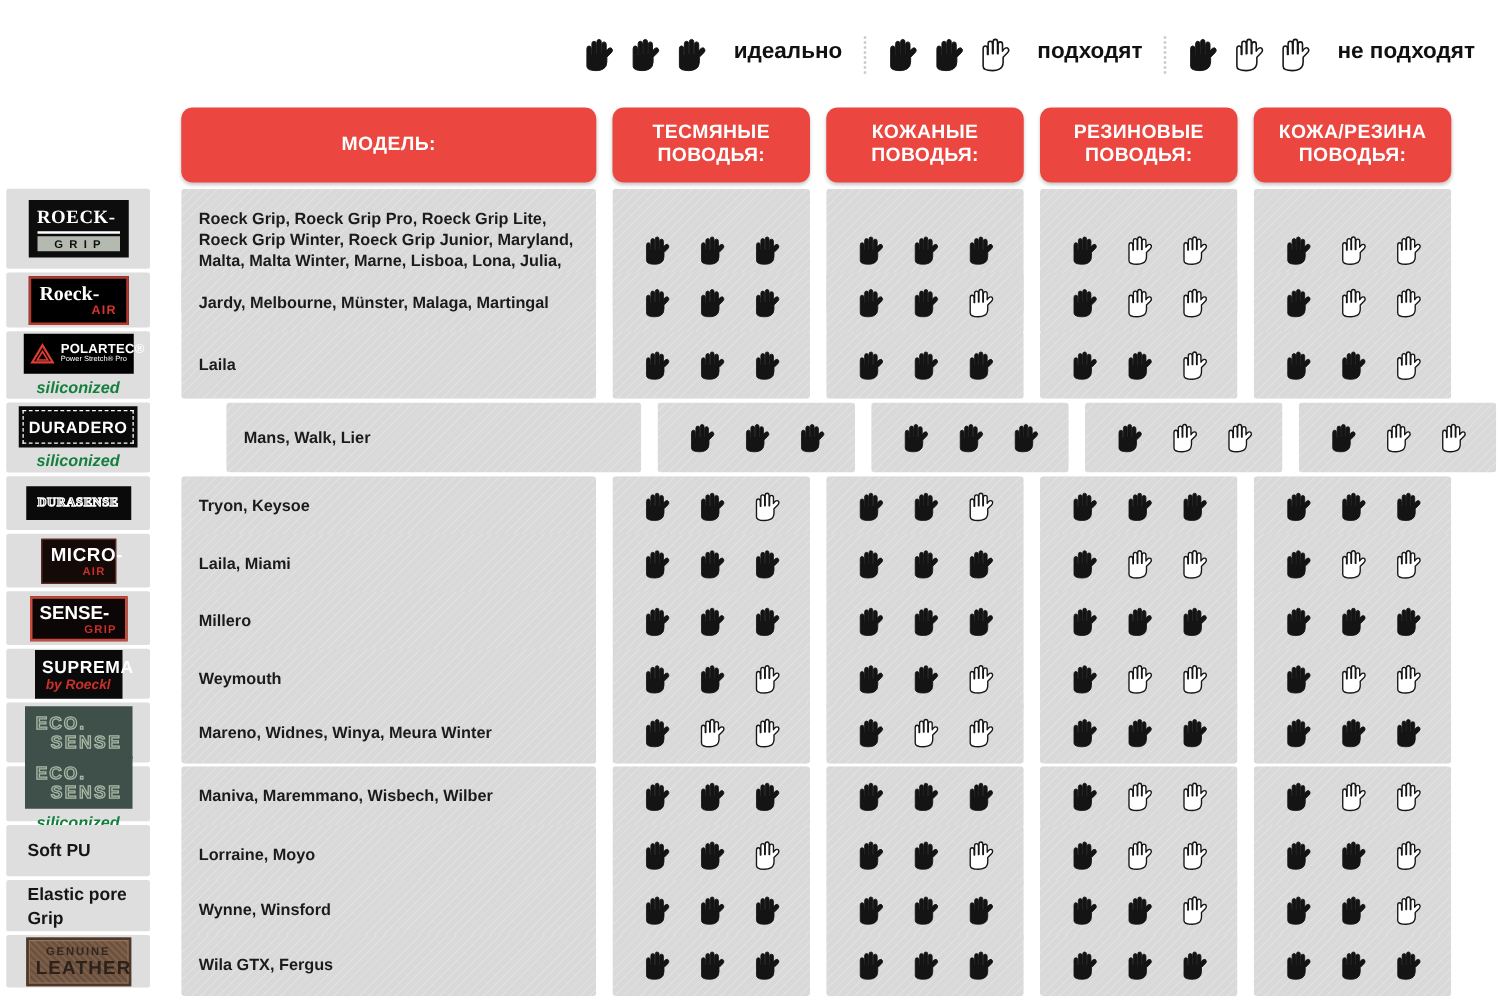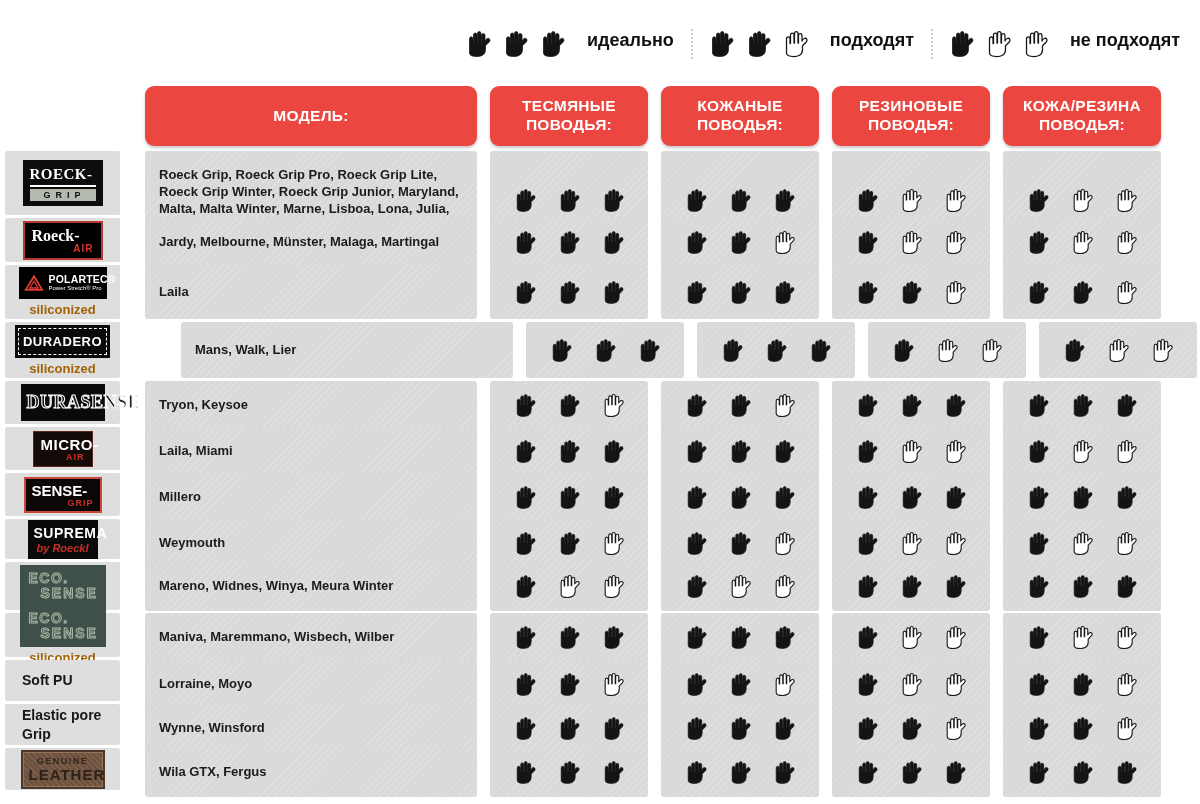--- a/index.html
+++ b/index.html
@@ -39,21 +39,21 @@
   .side-cell{width:115px;flex-shrink:0;background:var(--side-gray);border-radius:2px;
     margin-right:25px;display:flex;flex-direction:column;align-items:center;justify-content:center;}
   .row-grid{display:grid;grid-template-columns:332px 158px 158px 158px 158px;column-gap:13px;}
   .cell{background:var(--row-gray);border-radius:3px;
     background-image:repeating-linear-gradient(135deg,rgba(255,255,255,.18) 0 1px,transparent 1px 5px);}
   .cell.model{display:flex;align-items:center;padding:16px 14px;box-sizing:border-box;}
   .cell.model span{font-size:13px;font-weight:bold;color:#1b1b1b;line-height:1.3;}
   .cell.rating{display:flex;align-items:center;justify-content:center;gap:23px;}
 
   
-  .side-caption{font-weight:bold;font-size:13px;color:#a16207;margin-top:3px;text-align:center;}
+  .side-caption{font-weight:bold;font-size:13px;color:#15803d;margin-top:3px;text-align:center;font-style:italic;}
   .side-text{font-weight:bold;font-size:14px;color:#161616;line-height:1.35;
     align-self:stretch;text-align:left;padding-left:17px;display:flex;align-items:center;}
   .side-text .inner{max-width:80px;}
 
   .logo{box-sizing:border-box;}
   .lg-roeckgrip{background:#0d0d0d;width:80px;padding:6px 7px 5px;}
   .rg-top{color:#fff;font-family:"Liberation Serif",serif;font-weight:bold;font-size:15px;
     letter-spacing:.5px;border-bottom:2px solid #fff;padding-bottom:2px;}
   .rg-band{background:#b5bab1;color:#0d0d0d;font-size:9px;font-weight:bold;letter-spacing:5px;
     text-align:center;padding:1px 0 1px 4px;margin-top:2px;}
@@ -65,21 +65,21 @@
 
   .lg-polartec{background:#000;width:88px;padding:7px 5px;display:flex;align-items:center;gap:5px;}
   .pt-tri{flex-shrink:0;}
   .pt-name{color:#fff;font-size:10.5px;font-weight:bold;letter-spacing:.2px;line-height:1.1;}
   .pt-sub{color:#fff;font-size:6px;line-height:1.2;}
 
   .lg-duradero{background:#0a0a0a;padding:9px 8px;outline:1px dashed #fff;outline-offset:-4px;}
   .dd-text{color:#fff;font-weight:bold;font-size:13px;letter-spacing:.5px;}
 
   .lg-durasense{background:#0a0a0a;padding:8px 6px;width:84px;text-align:center;}
-  .ds-text{font-family:"Liberation Serif",serif;font-weight:bold;font-size:18px;letter-spacing:.5px;
+  .ds-text{font-family:"Liberation Serif",serif;font-weight:bold;font-size:10px;letter-spacing:.5px;
     color:#fde047;text-align:center;-webkit-text-fill-color:#1a1a1a;-webkit-text-stroke:1px #fff;}
 
   .lg-microair{background:#140a08;border:1px solid #5e2620;width:60px;padding:4px 7px;}
   .ma-top{color:#fff;font-weight:bold;font-size:15px;letter-spacing:.5px;}
   .ma-air{color:#c9302a;font-size:9px;font-weight:bold;text-align:right;letter-spacing:1px;margin-top:-1px;}
 
   .lg-sensegrip{background:#0d0607;border:2px solid #c94a3b;width:78px;padding:3px 6px;}
   .sg-top{color:#fff;font-weight:bold;font-size:15px;}
   .sg-grip{color:#c9302a;font-size:9px;font-weight:bold;text-align:right;letter-spacing:1px;margin-top:-1px;}
 

